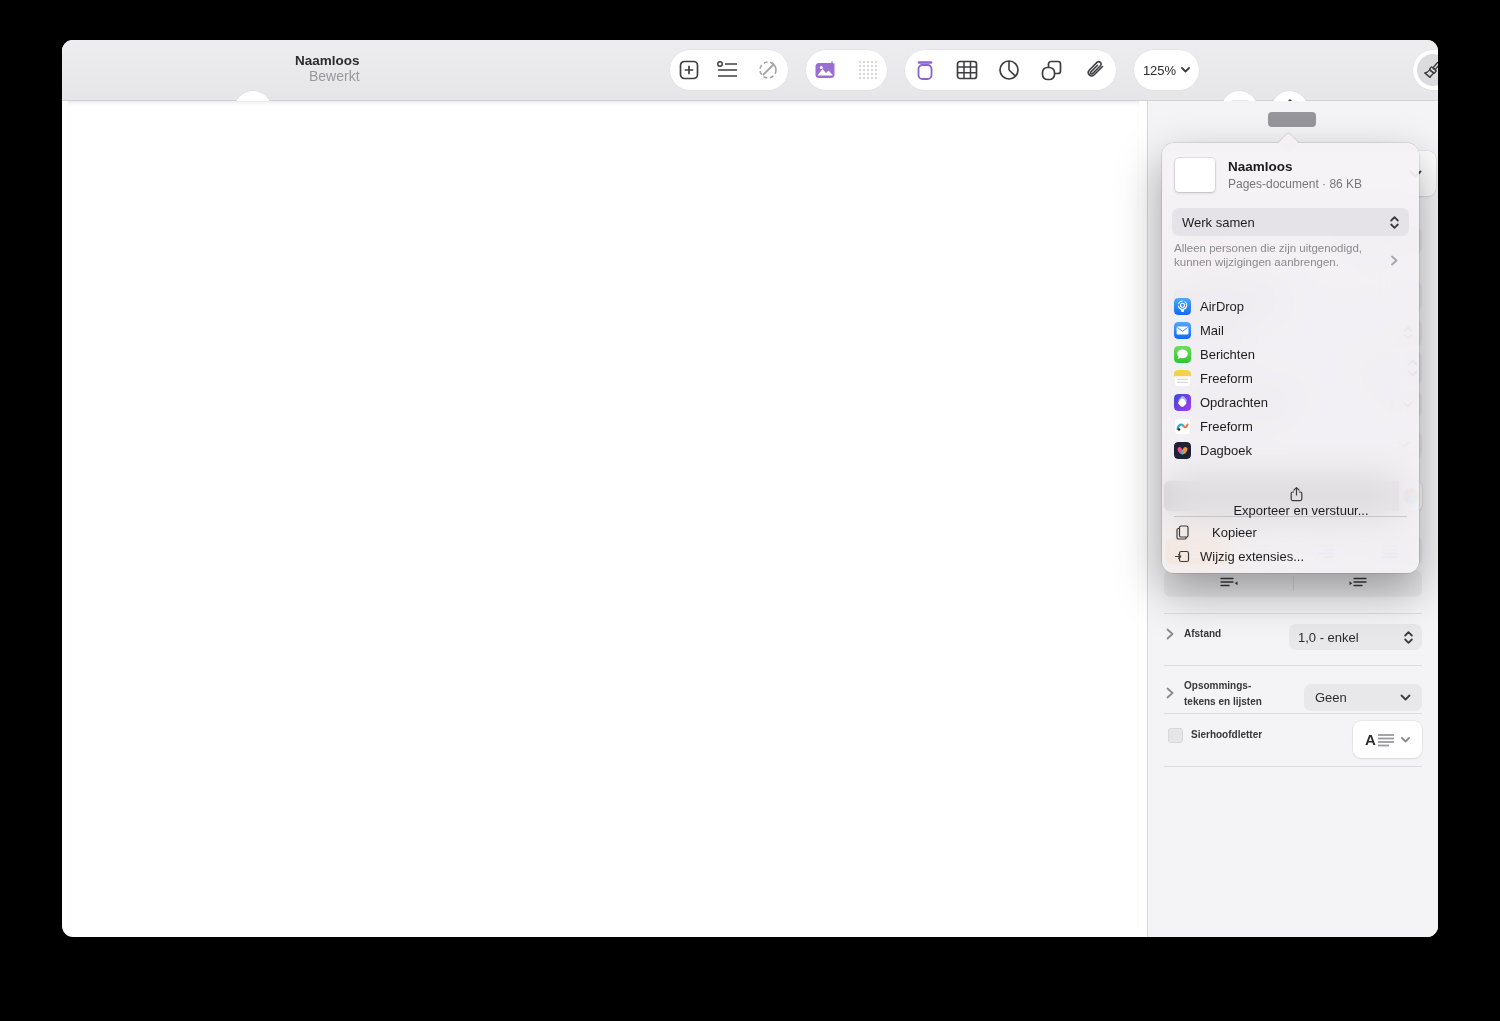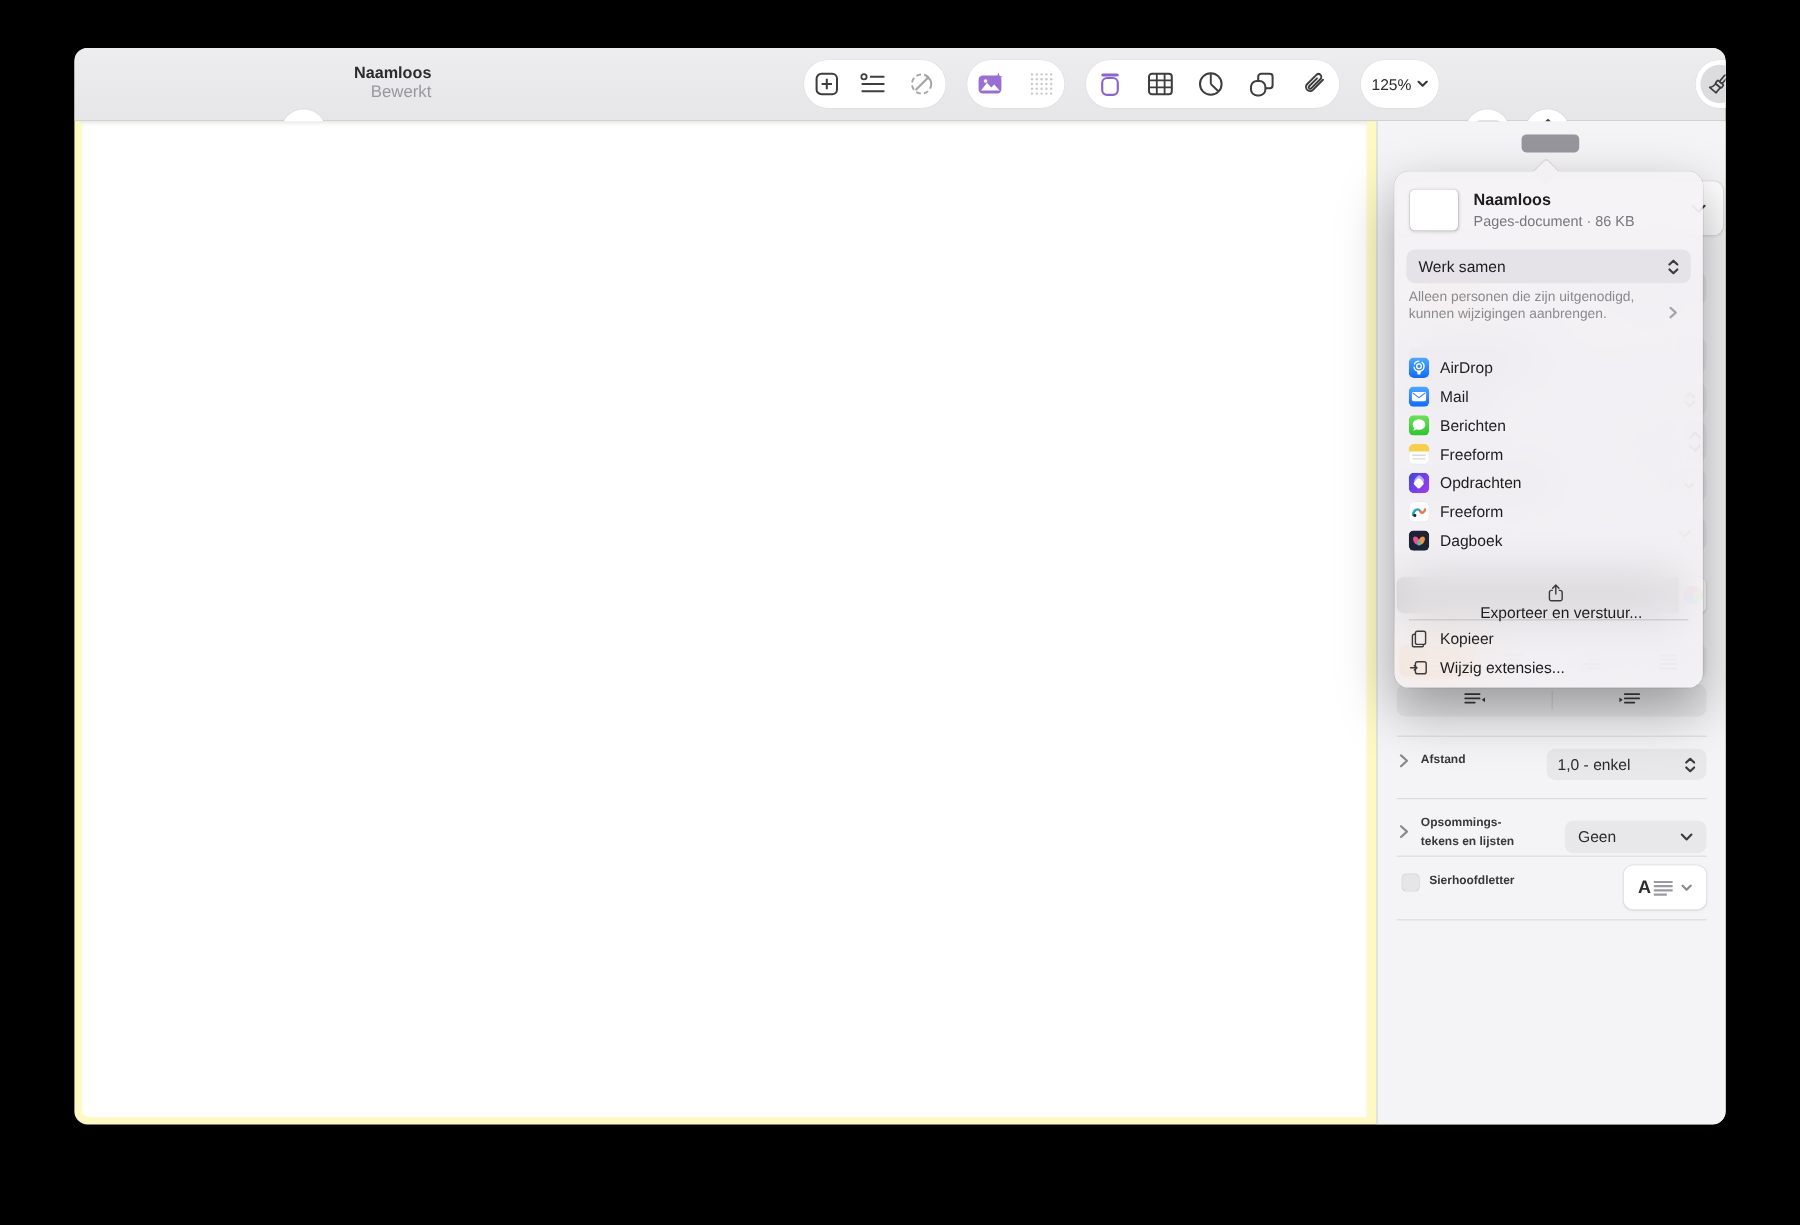--- a/index.html
+++ b/index.html
@@ -1,21 +1,21 @@
 <!DOCTYPE html>
 <html><head>
 <meta charset="utf-8">
 <style>
   html,body{margin:0;padding:0;background:#000;}
   .stage{position:relative;width:1500px;height:1021px;background:#000;overflow:hidden;
          font-family:"Liberation Sans","DejaVu Sans",sans-serif;color:#1d1d1f;}
   .abs{position:absolute;}
   
   .window{position:absolute;left:62px;top:40px;width:1376px;height:897px;border-radius:11px;
-          background:#fef9c3;overflow:hidden;box-shadow:0 25px 60px rgba(0,0,0,.6);}
+          background:#ffffff;overflow:hidden;box-shadow:0 25px 60px rgba(0,0,0,.6);}
   .toolbar{position:absolute;left:0;top:0;width:100%;height:60px;background:linear-gradient(#edecee,#e6e5e8);
            border-bottom:1px solid #d2d1d4;}
   .tl{position:absolute;top:63px;width:14px;height:14px;border-radius:50%;}
   .circle-btn{position:absolute;background:#fff;border-radius:50%;display:flex;align-items:center;justify-content:center;
               box-shadow:0 0 0 .5px rgba(0,0,0,.06);}
   .pill{position:absolute;top:10px;height:40px;background:#fff;border-radius:20px;display:flex;align-items:center;
         justify-content:space-around;box-shadow:0 0 0 .5px rgba(0,0,0,.05);}
   .wtitle{font-size:13.5px;font-weight:700;color:#2c2c2e;line-height:16px;}
   .wsub{font-size:14px;color:#98979c;line-height:14px;text-align:right;}
   .zoomtxt{font-size:13px;color:#2c2c2e;display:flex;align-items:center;gap:5px;}
@@ -509,21 +509,21 @@
         <svg class="appic" viewBox="0 0 17 17" style="border-radius:0;">
             <path d="M6 6 H4.8 a1.6 1.6 0 0 0 -1.6 1.6 V13 a1.6 1.6 0 0 0 1.6 1.6 h7.4 a1.6 1.6 0 0 0 1.6 -1.6 V7.6 A1.6 1.6 0 0 0 12.2 6 H11" fill="none" stroke="#3c3c3e" stroke-width="1.2"></path>
             <line x1="8.5" y1="1.8" x2="8.5" y2="9.5" stroke="#3c3c3e" stroke-width="1.2"></line>
             <polyline points="5.9,4.2 8.5,1.6 11.1,4.2" fill="none" stroke="#3c3c3e" stroke-width="1.2" stroke-linecap="round" stroke-linejoin="round"></polyline>
           </svg>
         <span class="lbl">Exporteer en verstuur...</span>
       </div>
 
       <div class="abs" style="left:12px;top:373px;width:233px;height:1px;background:rgba(0,0,0,.14);"></div>
 
-      <div class="pop-row" style="top:377px;">
+      <div class="pop-row" style="top:377px;gap:12px;">
         <svg class="appic" viewBox="0 0 17 17" style="border-radius:0;">
             <rect x="5.5" y="2" width="8.5" height="11" rx="1.6" fill="none" stroke="#3c3c3e" stroke-width="1.2"></rect>
             <path d="M5.5 4.5 H4.6 a1.6 1.6 0 0 0 -1.6 1.6 v7.3 a1.6 1.6 0 0 0 1.6 1.6 h6 a1.6 1.6 0 0 0 1.6 -1.6 v-0.4" fill="none" stroke="#3c3c3e" stroke-width="1.2"></path>
           </svg>
         <span class="lbl">Kopieer</span>
       </div>
       <div class="pop-row" style="top:401px;">
         <svg class="appic" viewBox="0 0 17 17" style="border-radius:0;">
             <rect x="5.5" y="3.5" width="9" height="10" rx="1.8" fill="none" stroke="#3c3c3e" stroke-width="1.2"></rect>
             <line x1="1.5" y1="8.5" x2="6.5" y2="8.5" stroke="#3c3c3e" stroke-width="1.2" stroke-linecap="round"></line>

